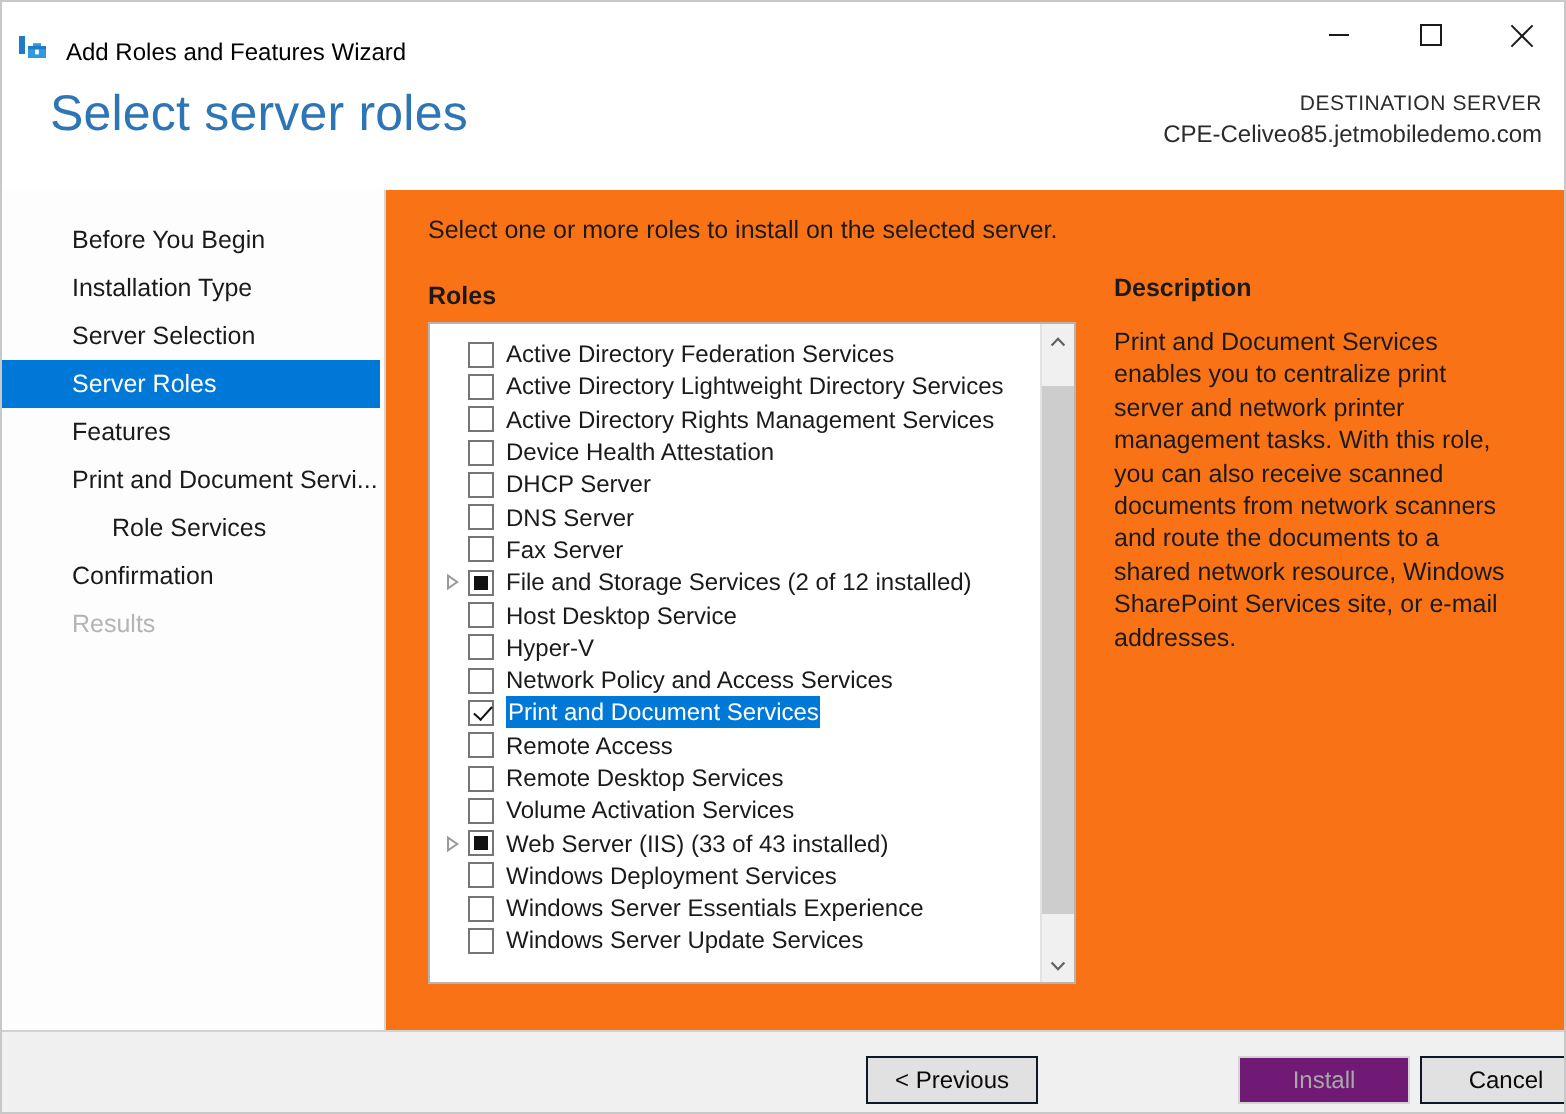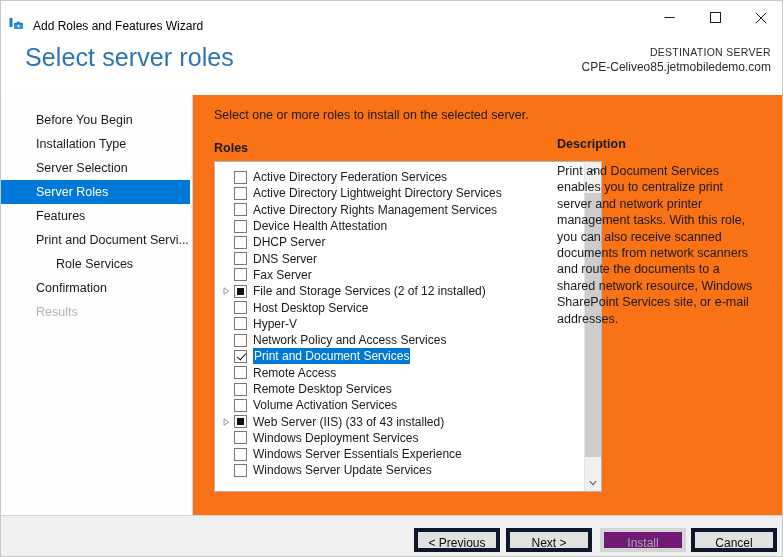--- a/index.html
+++ b/index.html
@@ -112,21 +112,21 @@
     font-size: 12.5px; color: #1a1a1a;
     margin: 0 0 19px 0;
   }
   #roles-label {
     font-size: 12.5px; color: #1a1a1a;
     font-weight: bold;
     margin: 0 0 6px 0;
   }
   #roles-box {
     position: relative;
-    width: 388px; height: 331px;
+    width: 324px; height: 331px;
     border: 1px solid #b5b5b5;
     background: #ffffff;
     overflow: hidden;
   }
   #roles-list {
     position: absolute; left: 0; top: 7px;
     width: 304px;
   }
   .role-row {
     height: 16.3px;
@@ -212,27 +212,28 @@
   #footer {
     position: absolute; left: 0; top: 514px;
     width: 783px; height: 43px;
     background: #f0f0f0;
     border-top: 1px solid #d2d2d2;
   }
   .btn {
     position: absolute; top: 12px;
     height: 24px; width: 86px;
     background: #e1e1e1;
-    border: 4px solid #0f172a;
+    border: 1px solid #0f172a;
     font-family: "Liberation Sans", sans-serif;
     font-size: 12px;
     color: #0a0a0a;
     text-align: center;
     line-height: 22px;
     cursor: default;
+    margin-left: 19px;
   }
   .btn.disabled {
     background: #701a75;
     border-color: #d4d4d4;
     color: #a8a8a8;
   }
   #btn-previous { left: 413px; }
   #btn-next     { left: 505px; }
   #btn-install  { left: 599px; }
   #btn-cancel   { left: 690px; }
@@ -420,18 +421,17 @@
     </div>
 
     <div id="desc">
       <p id="desc-title">Description</p>
       <p id="desc-text">Print and Document Services enables you to centralize print server and network printer management tasks. With this role, you can also receive scanned documents from network scanners and route the documents to a shared network resource, Windows SharePoint Services site, or e-mail addresses.</p>
     </div>
   </div>
 
   <div id="footer">
     <div class="btn" id="btn-previous">&lt; Previous</div>
-    <div class="btn" id="btn-next">Next &gt;</div>
     <div class="btn disabled" id="btn-install">Install</div>
     <div class="btn" id="btn-cancel">Cancel</div>
   </div>
 
 </div>
 
 </body></html>

